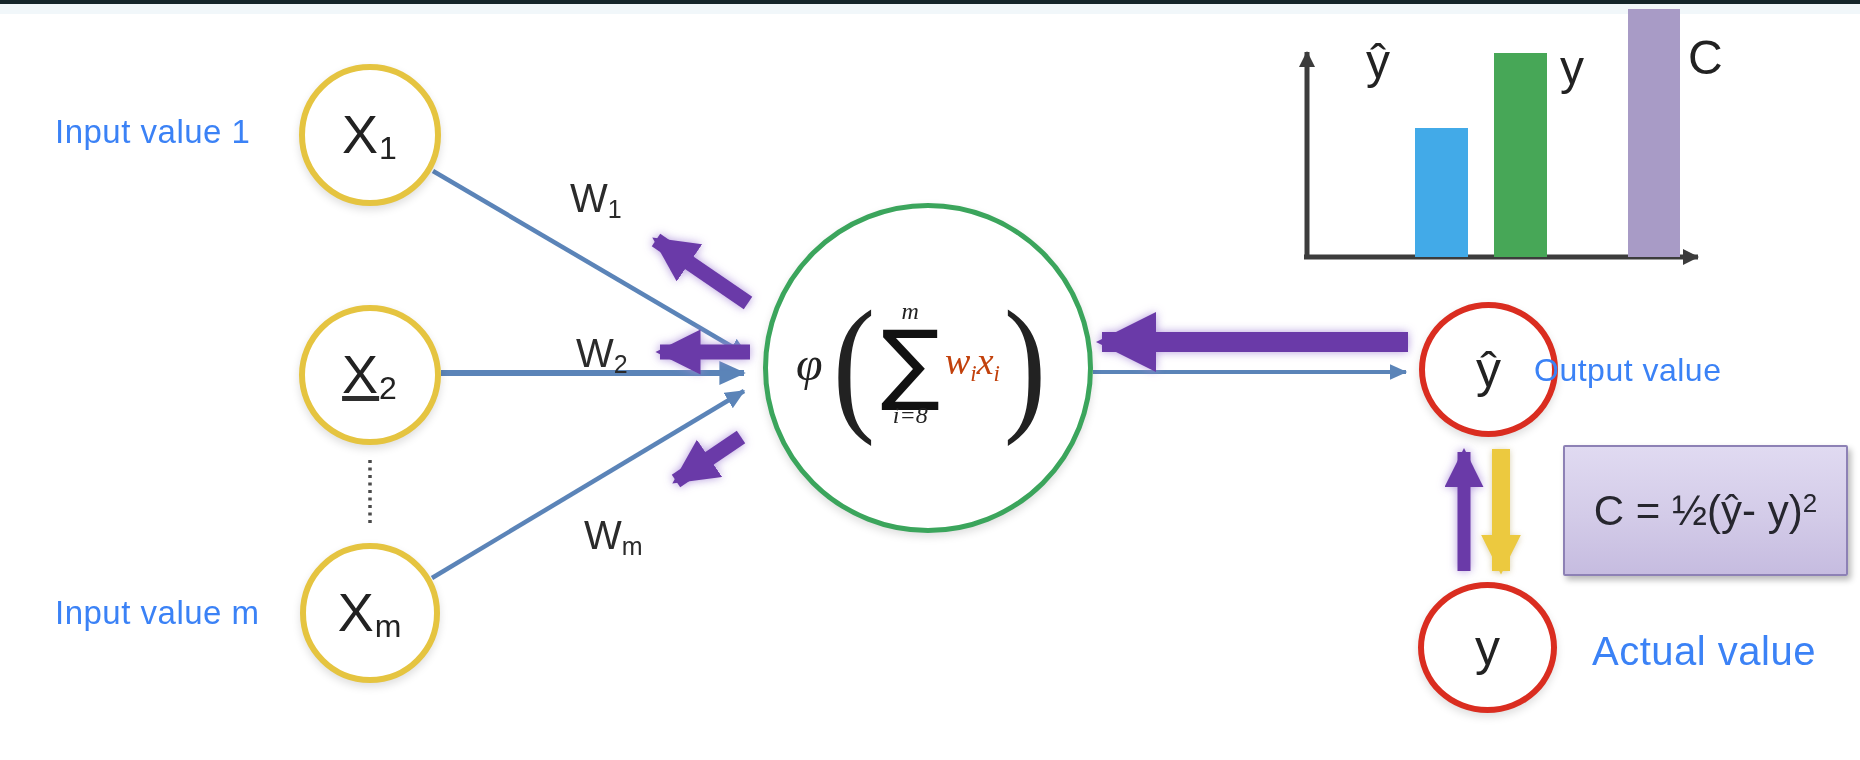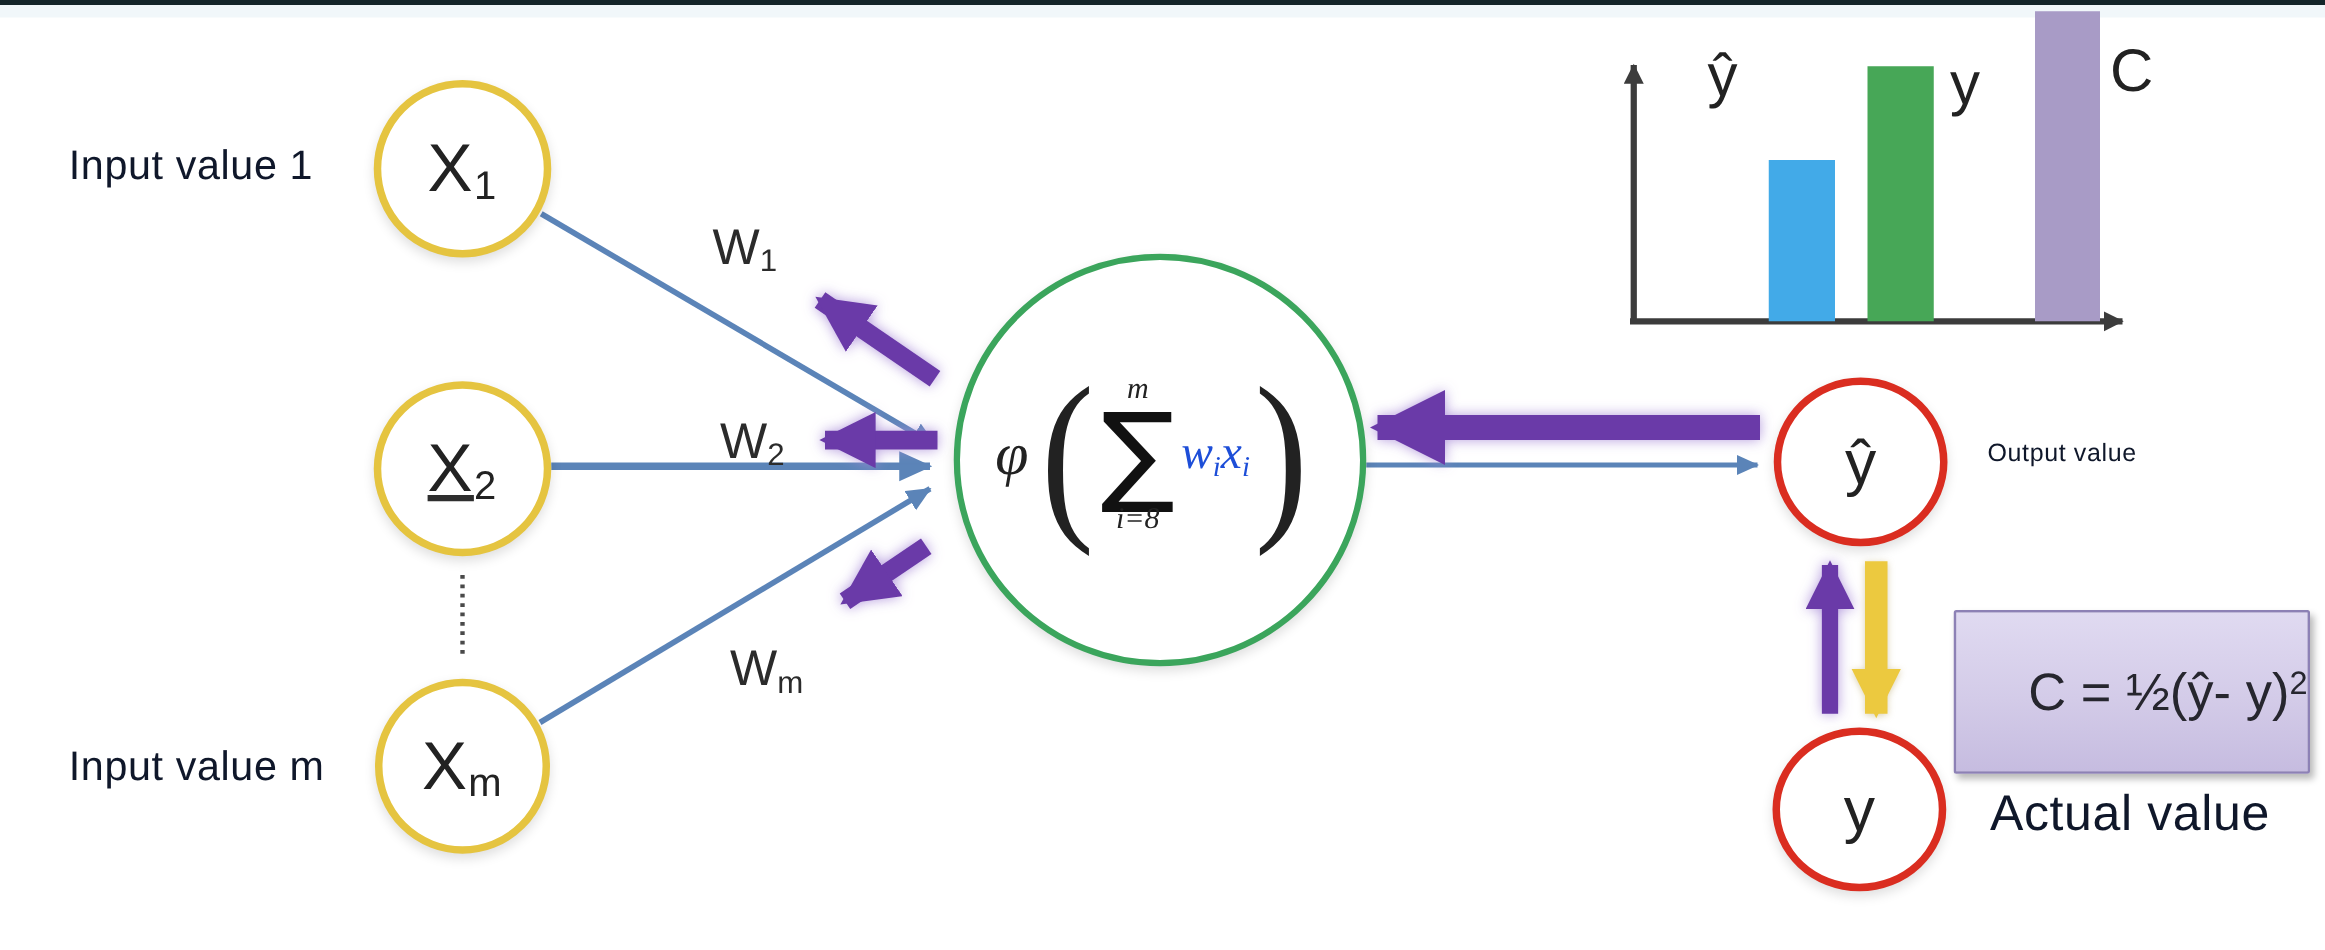--- a/index.html
+++ b/index.html
@@ -24,47 +24,47 @@
   #node-x1{left:299px;top:64px;width:130px;height:130px;}
   #node-x2{left:299px;top:305px;width:130px;height:128px;text-decoration:underline;}
   #node-xm{left:300px;top:543px;width:128px;height:128px;}
   #node-neuron{left:763px;top:203px;width:320px;height:320px;}
   #node-yhat{left:1419px;top:302px;width:127px;height:123px;}
   #node-y{left:1418px;top:582px;width:127px;height:119px;}
   .x-label{font-size:54px;color:#222;letter-spacing:1px;}
   .x-label .sub{font-size:32px;vertical-align:-6px;}
   .yhat-label,.y-label{font-size:50px;color:#222;}
   
-  .caption{font-size:33px;color:#0f172a;white-space:nowrap;letter-spacing:.5px;}
+  .caption{font-size:33px;color:#3b82f6;white-space:nowrap;letter-spacing:.5px;}
   #cap-iv1{left:55px;top:113px;}
   #cap-iv2{left:55px;top:357px;}
   #cap-ivm{left:55px;top:594px;}
-  #cap-out{left:1590px;top:352px;font-size:20px;}
+  #cap-out{left:1534px;top:352px;font-size:32px;}
   #cap-act{left:1592px;top:629px;font-size:40px;}
   
   .w-label{font-size:40px;color:#2b2b2b;white-space:nowrap;}
   .w-label .sub{font-size:25px;vertical-align:-6px;}
   #w1{left:570px;top:176px;}
   #w2{left:576px;top:331px;}
   #wm{left:584px;top:513px;}
   
   #formula{left:763px;top:203px;width:320px;height:320px;display:flex;align-items:center;justify-content:center;}
   .phi{font-family:"Liberation Serif",serif;font-style:italic;font-size:48px;margin-right:6px;color:#222;}
   .paren{font-family:"Liberation Serif",serif;font-size:150px;font-weight:400;line-height:1;color:#222;
          transform:scaleX(.85);}
   .sigma-block{display:flex;flex-direction:column;align-items:center;margin:0 2px;}
   .sigma-top,.sigma-bot{font-family:"Liberation Serif",serif;font-style:italic;font-size:24px;color:#222;line-height:1;}
   .sigma{font-family:"DejaVu Sans",sans-serif;font-size:88px;line-height:.9;color:#111;}
-  .terms{font-family:"Liberation Serif",serif;font-style:italic;font-size:38px;color:#1d4ed8;margin-left:3px;white-space:nowrap;}
+  .terms{font-family:"Liberation Serif",serif;font-style:italic;font-size:38px;color:#c2410c;margin-left:3px;white-space:nowrap;}
   .terms .sub{font-size:23px;vertical-align:-7px;}
   
   #cost-box{left:1563px;top:445px;width:281px;height:127px;
     background:linear-gradient(180deg,#e0daf1 0%,#d3cbe8 55%,#c6bce0 100%);
     border:2px solid #8d81b5;border-radius:2px;box-shadow:3px 4px 6px rgba(0,0,0,.28);
-    display:flex;align-items:center;justify-content:flex-end;margin-top:43px;}
+    display:flex;align-items:center;justify-content:center;}
   .cost-text{font-size:42px;color:#26262e;white-space:nowrap;}
   .cost-sup{font-size:26px;position:relative;top:-13px;}
   
   .bar{position:absolute;}
   #bar-yhat{left:1415px;top:128px;width:53px;height:129px;background:#42aae8;}
   #bar-y{left:1494px;top:53px;width:53px;height:204px;background:#47a757;}
   #bar-c{left:1628px;top:9px;width:52px;height:248px;background:#a89bc6;}
   .chart-label{font-size:48px;color:#222;}
   #lbl-chart-yhat{left:1366px;top:34px;}
   #lbl-chart-y{left:1560px;top:40px;}

